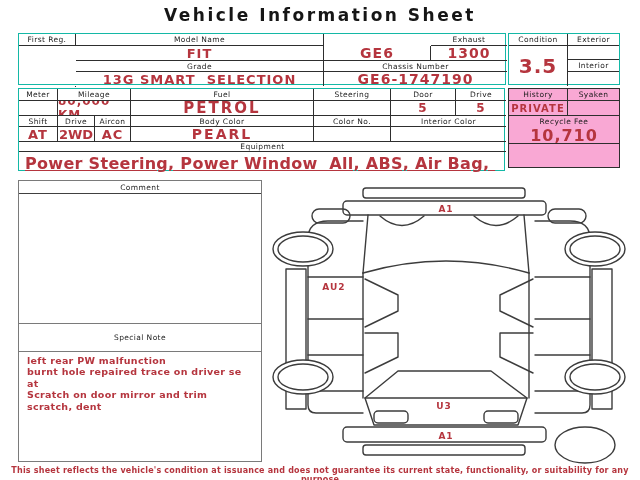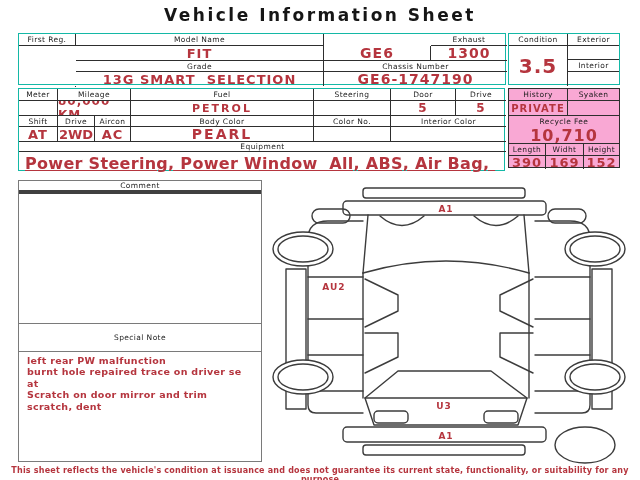--- a/index.html
+++ b/index.html
@@ -5,33 +5,33 @@
   * { margin:0; padding:0; box-sizing:border-box; }
   html,body { width:640px; height:480px; background:#ffffff; font-family:"DejaVu Sans", sans-serif; position:relative; overflow:hidden; }
   .abs { position:absolute; }
   .box { position:absolute; border:1px solid #14b8a6; background:#fff; display:grid; }
   .cell { border-right:1px solid #2e2e2e; border-bottom:1px solid #2e2e2e; display:flex; align-items:center; justify-content:center; overflow:hidden; }
   .nbr { border-right:none !important; }
   .nbb { border-bottom:none !important; }
   .lbl { font-size:7.5px; color:#1c1c1c; letter-spacing:0.4px; white-space:nowrap; }
   .val { color:#B5353E; font-weight:bold; letter-spacing:1px; white-space:pre-wrap; }
   .v11 { font-size:16px;text-decoration:underline; } .v12 { font-size:12px; } .v13 { font-size:13px;text-align:right; }
-  .v14 { font-size:14px; } .v15 { font-size:11px; } .v16 { font-size:16px; } .v20 { font-size:20px; }
+  .v14 { font-size:14px; } .v15 { font-size:15px; } .v16 { font-size:16px; } .v20 { font-size:20px; }
   .left { justify-content:flex-start; padding-left:5px; }
   .topleft { align-items:flex-start; justify-content:flex-start; padding:2px 6px; }
   #page-title { top:5px; left:0; width:640px; text-align:center; font-size:17px; font-weight:600; letter-spacing:2.5px; color:#161616; }
   #table1 { left:18px; top:33px; width:488px; height:52px; grid-template-columns:57px 248px 107px 76px; grid-template-rows:12px 15px 11px 14px; }
   #condbox { left:508px; top:33px; width:112px; height:52px; grid-template-columns:59px 51px; grid-template-rows:12px 14px 12px 14px; }
   #table2 { left:18px; top:88px; width:487px; height:83px; grid-template-columns:39px 37px 36px 183px 77px 65px 50px; grid-template-rows:12px 15px 11px 15px 10px 20px; }
   #rightbox { left:508px; top:88px; width:112px; height:80px; border:1px solid #2e2e2e; background:#f9a8d4; position:absolute; }
   .rb1 { display:grid; grid-template-columns:59px 51px; grid-template-rows:12px 15px; }
   .rb2 { display:grid; grid-template-rows:11px 17px; }
   .rb3 { display:grid; grid-template-columns:37px 38px 35px; grid-template-rows:12px 13px; }
   #leftpanel { left:18px; top:180px; width:244px; height:282px; border:1px solid #7a7a7a; background:#fff; position:absolute; }
-  .panel-hdr { height:13px; border-bottom:4px solid #404040; display:flex; align-items:center; justify-content:center; }
+  .panel-hdr { height:13px; border-bottom:1px solid #404040; display:flex; align-items:center; justify-content:center; }
   .comment-body { height:129px; }
   .special-hdr { height:29px; border-top:1px solid #7a7a7a; border-bottom:1px solid #7a7a7a; display:flex; align-items:center; justify-content:center; }
   .special-body { padding:3px 8px; color:#B5353E; font-weight:bold; font-size:9.5px; line-height:1.2; white-space:pre-line; letter-spacing:0.3px; }
   #diagram { left:268px; top:185px; }
   #diagram path, #diagram rect, #diagram ellipse, #diagram polyline { fill:none; stroke:#3c3c3c; stroke-width:1.4; stroke-linejoin:round; stroke-linecap:round; }
   #diagram .wheelfill { fill:#ffffff; }
   #diagram .dlabel { fill:#B5353E; font-size:9px; font-weight:600; letter-spacing:1px; stroke:none; font-family:"DejaVu Sans", sans-serif; }
   #footer { top:466px; left:0; width:640px; text-align:center; color:#B5353E; font-size:8px; font-weight:bold; letter-spacing:0.2px; }
 </style>
 </head>
@@ -103,28 +103,20 @@
   <div class="rb1">
     <div class="cell lbl">History</div>
     <div class="cell lbl nbr">Syaken</div>
     <div class="cell val" style="font-size:10px;">PRIVATE</div>
     <div class="cell val v11 nbr"></div>
   </div>
   <div class="rb2">
     <div class="cell lbl nbr nbb">Recycle Fee</div>
     <div class="cell val v16 nbr">10,710</div>
   </div>
-  <div class="rb3">
-    <div class="cell lbl">Length</div>
-    <div class="cell lbl">Widht</div>
-    <div class="cell lbl nbr">Height</div>
-    <div class="cell val v13 nbb">390</div>
-    <div class="cell val v13 nbb">169</div>
-    <div class="cell val v13 nbr nbb">152</div>
-  </div>
 </div>
 
 <div id="leftpanel">
   <div class="panel-hdr lbl">Comment</div>
   <div class="comment-body"></div>
   <div class="special-hdr lbl">Special Note</div>
   <div class="special-body">left rear PW malfunction
 burnt hole repaired trace on driver se
 at
 Scratch on door mirror and trim

